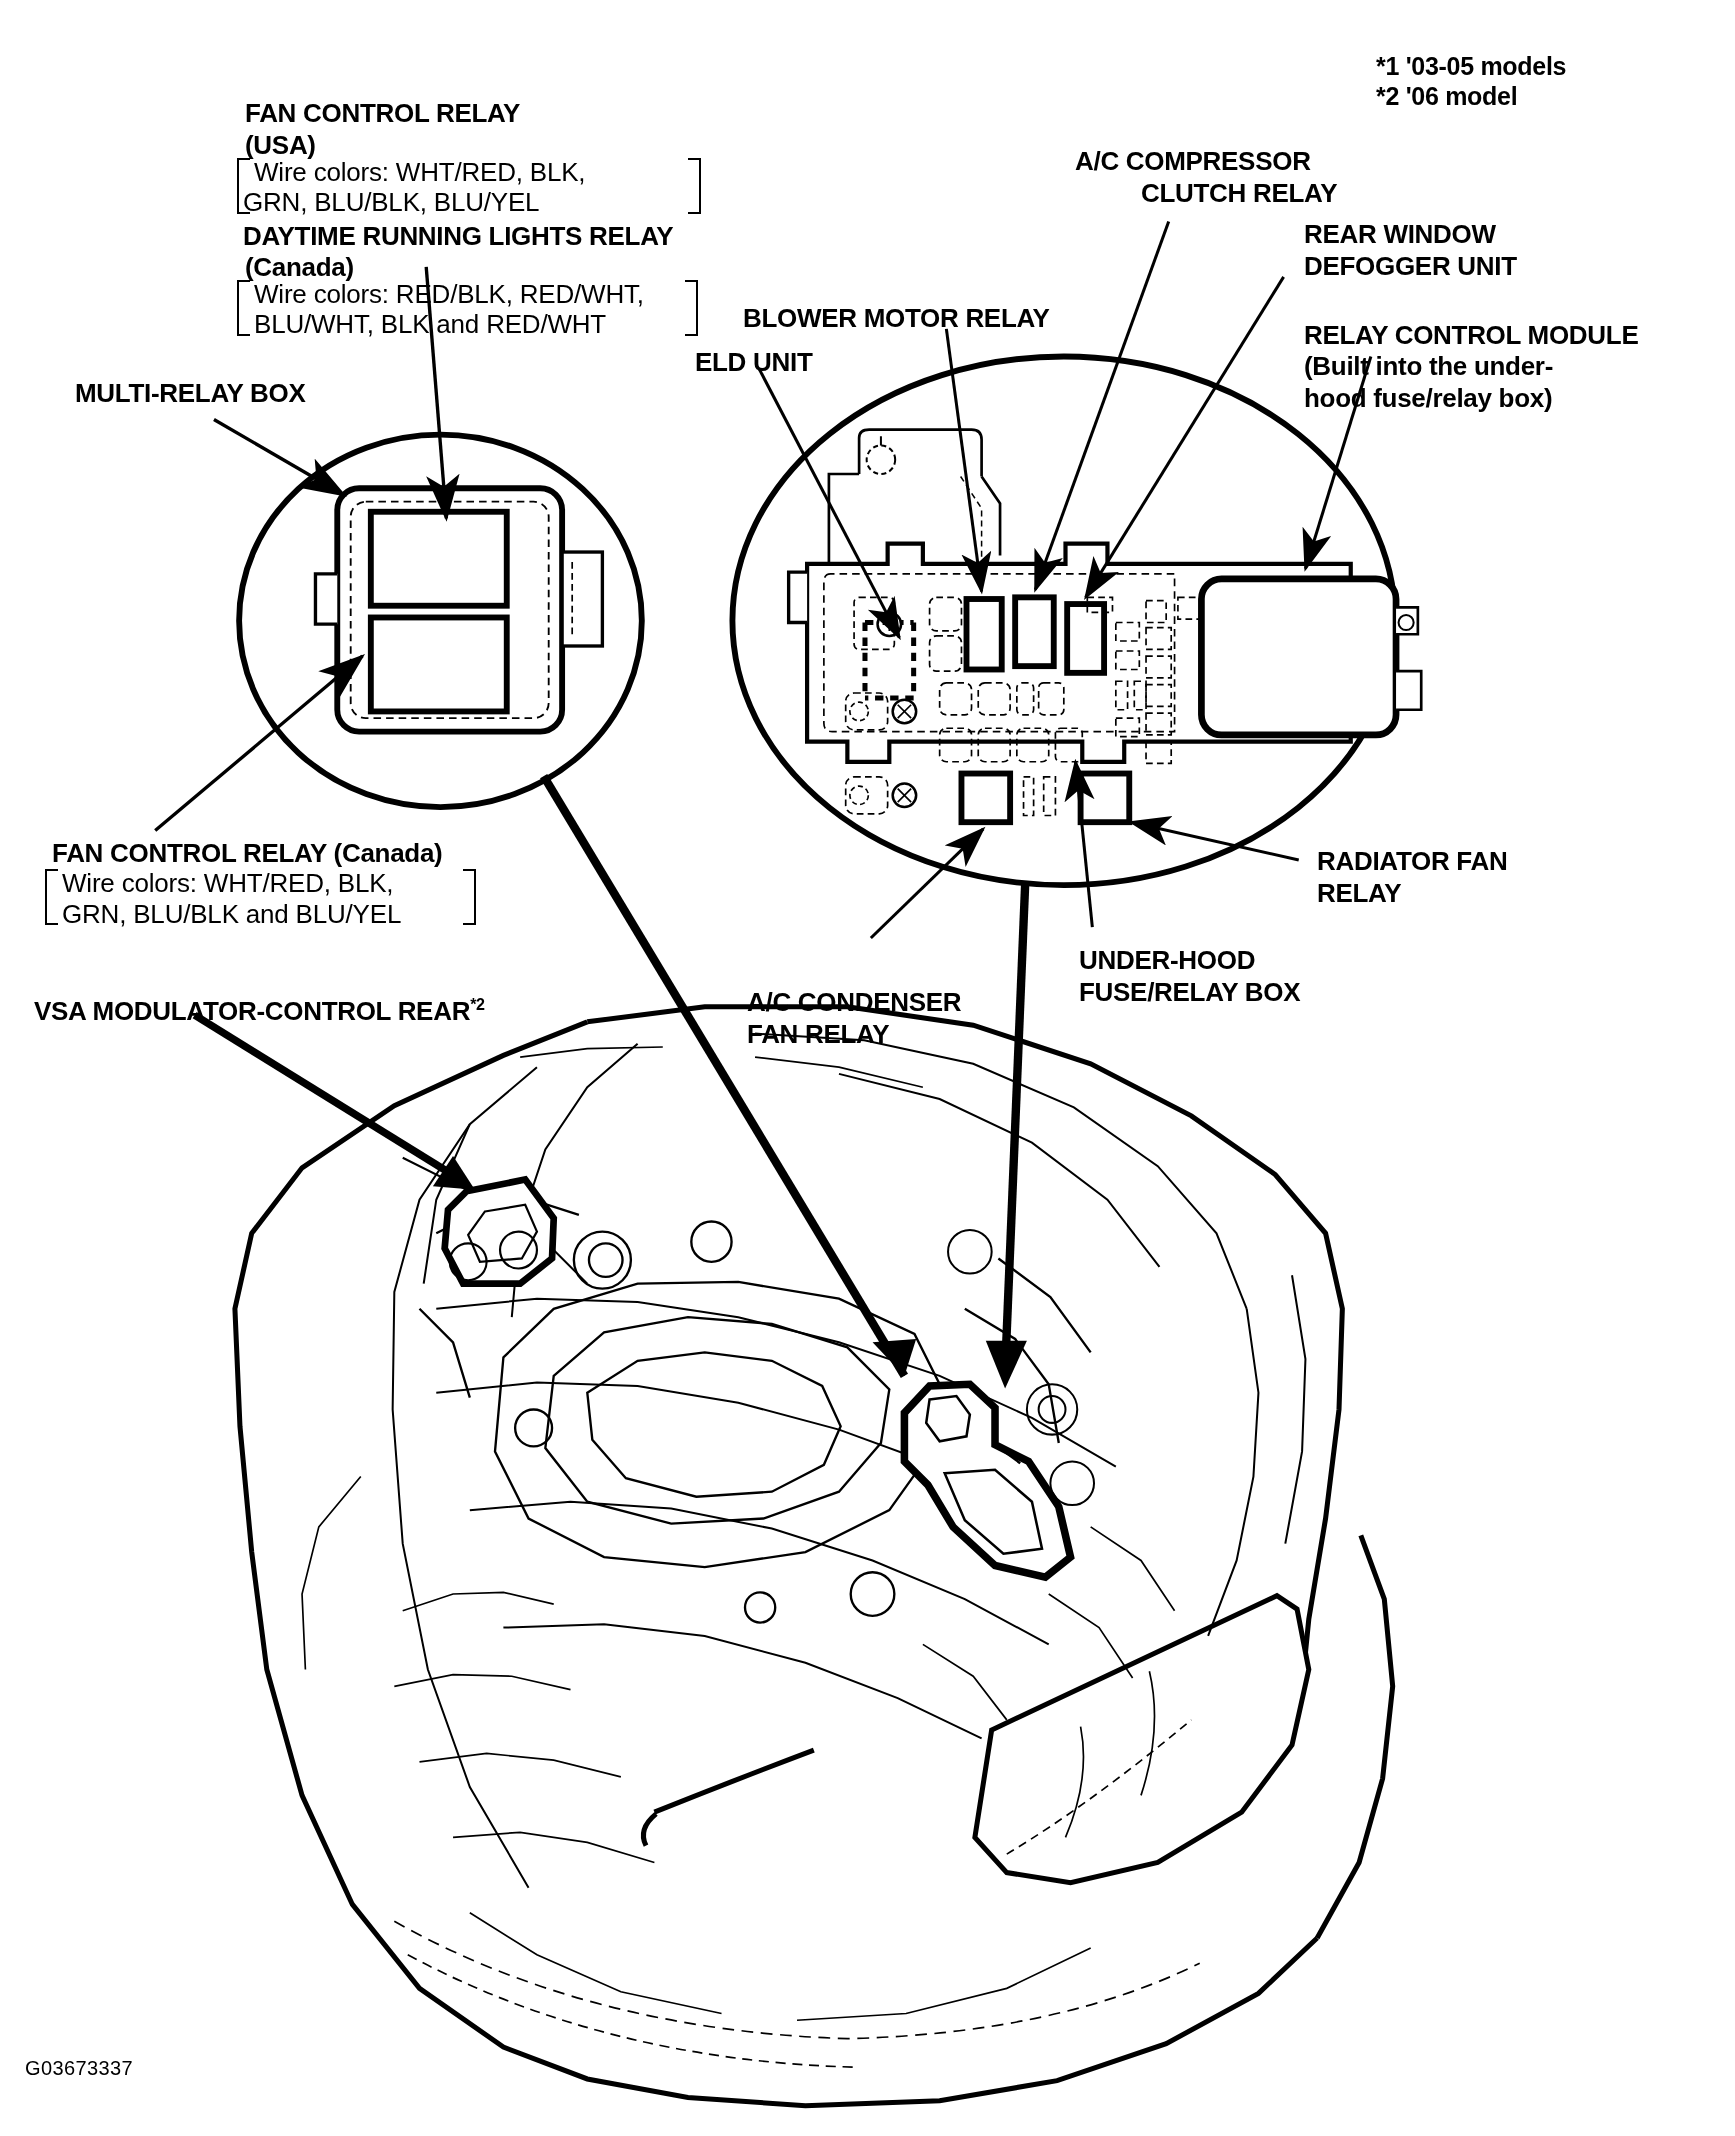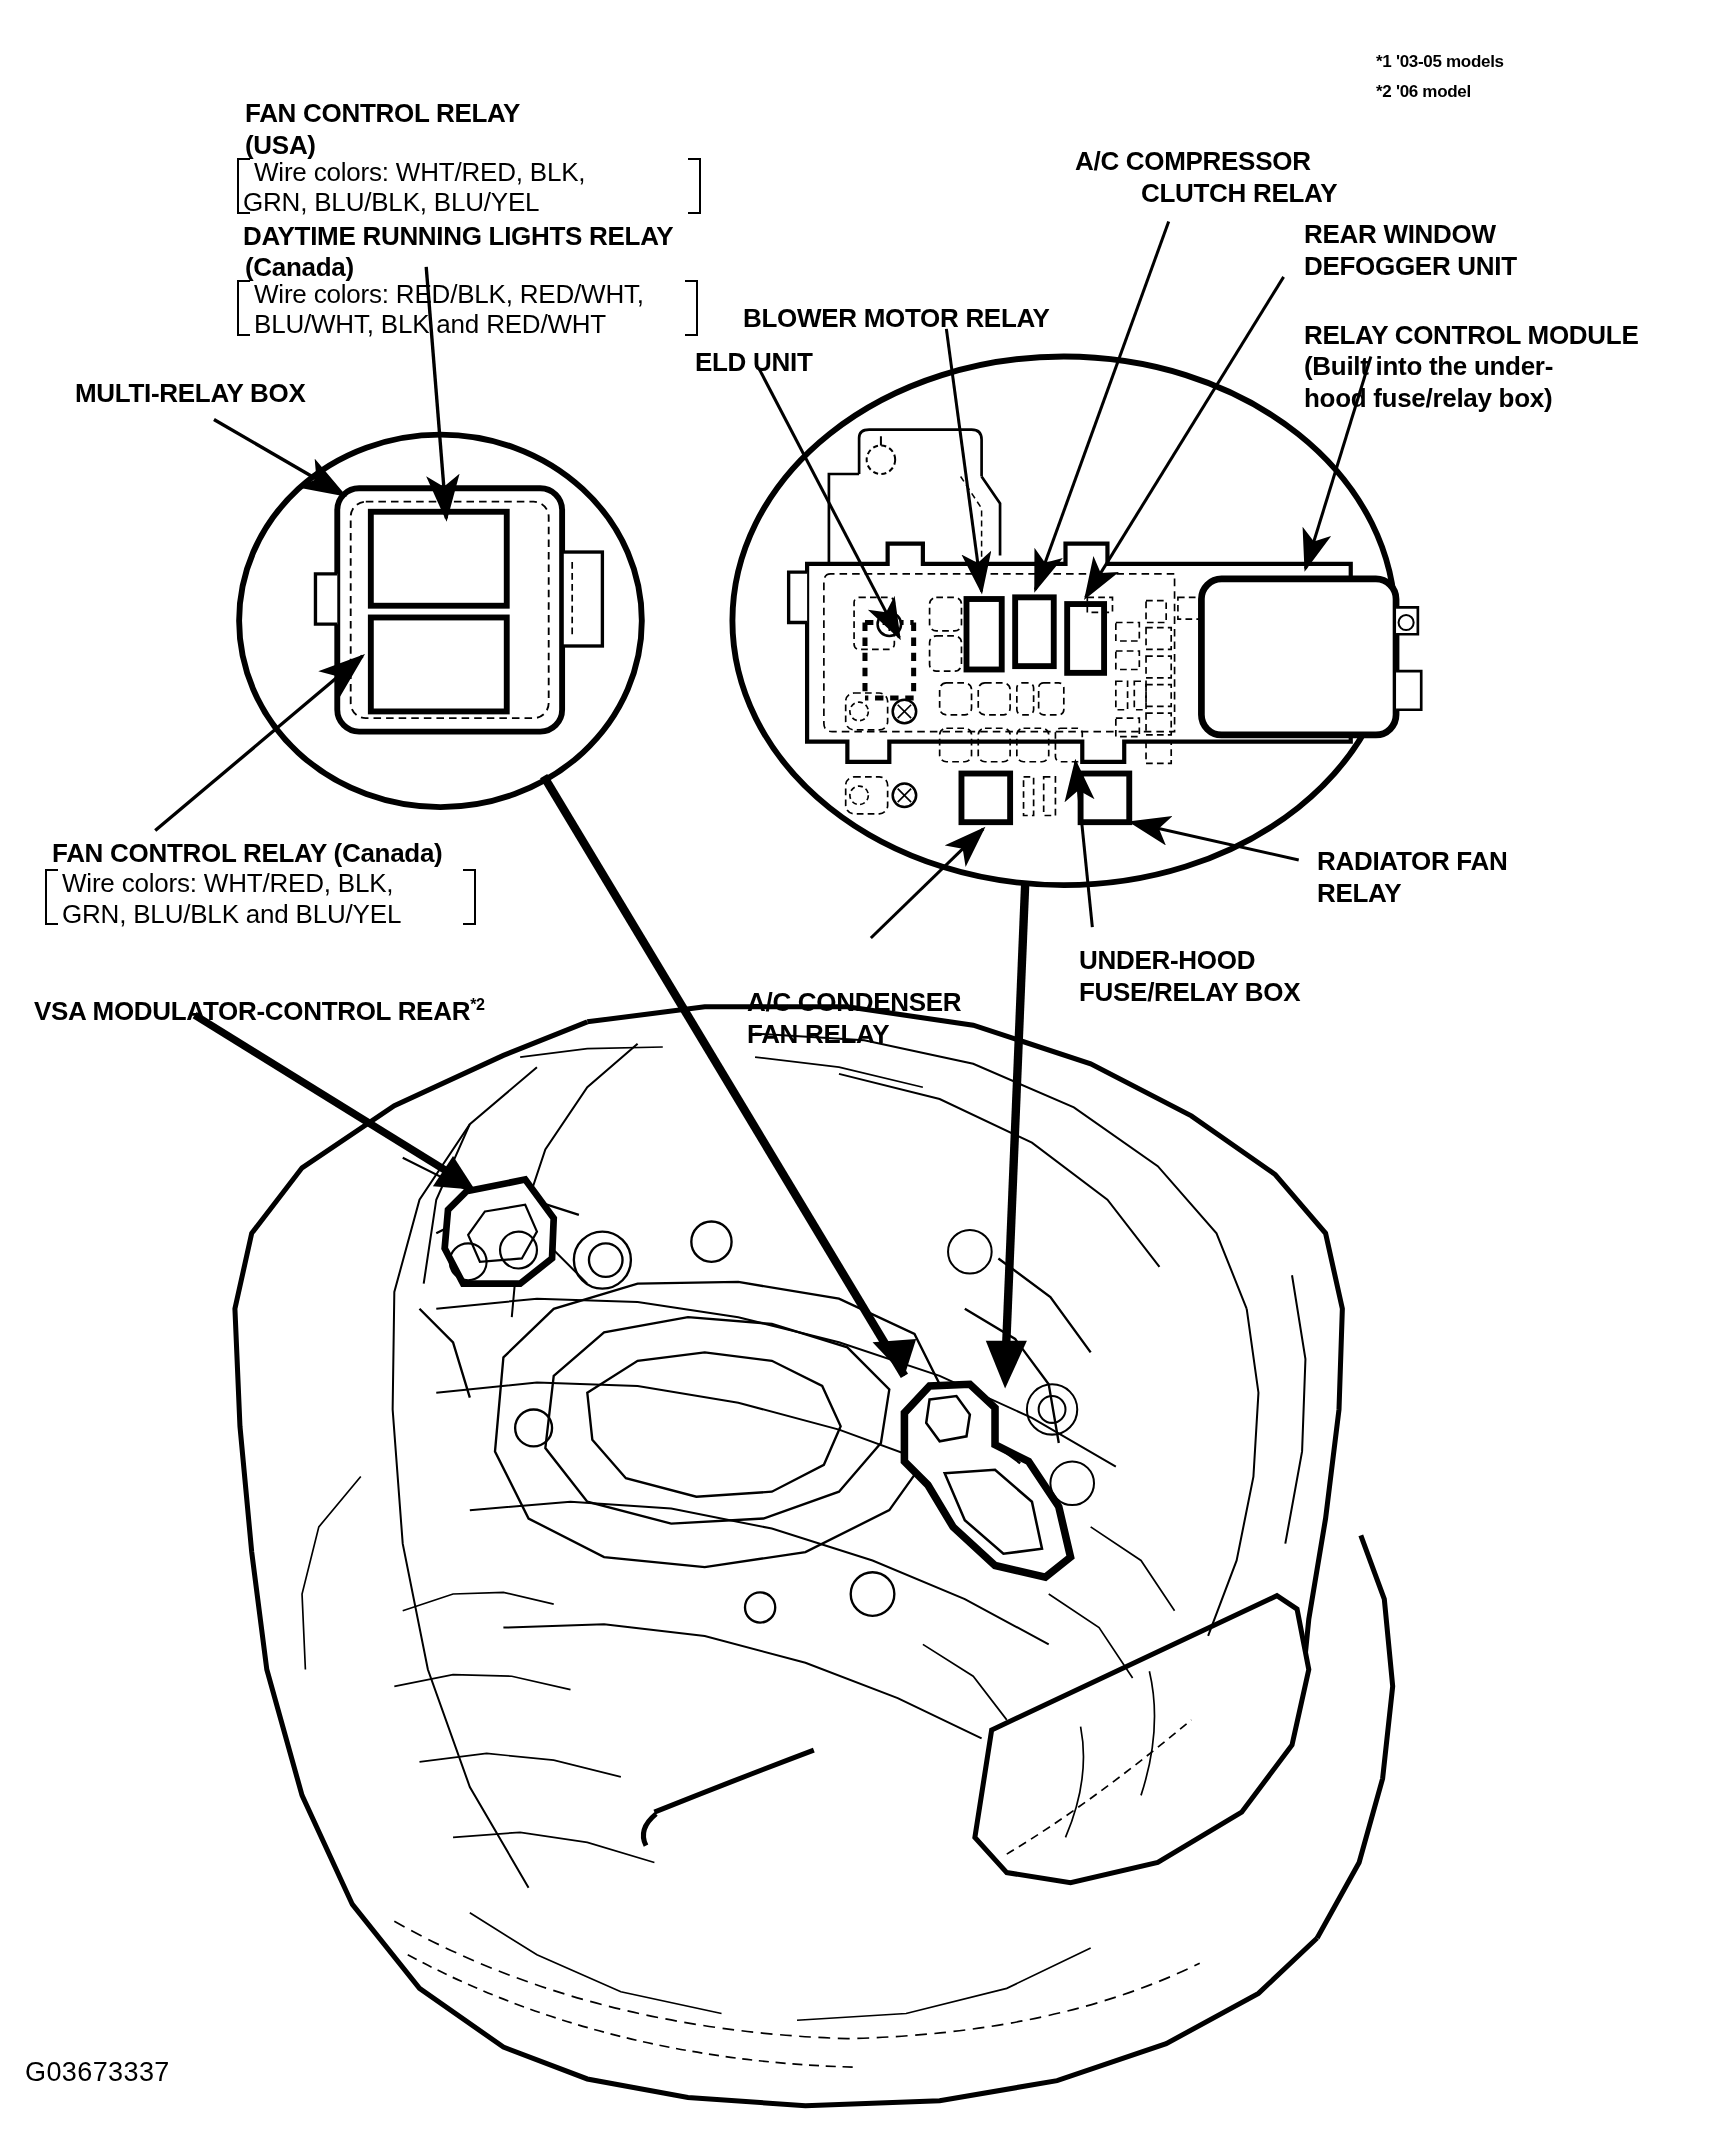--- a/index.html
+++ b/index.html
@@ -32,41 +32,41 @@
     line-height: 1.14;
   }
   .bold {
     font-weight: bold;
     letter-spacing: -0.3px;
   }
   .reg {
     font-weight: normal;
     letter-spacing: -0.2px;
   }
-  .t30 { font-size: 17px; }
+  .t30 { font-size: 25px; }
   .t31 { font-size: 26px; }
   .sup {
     font-size: 0.62em;
     vertical-align: super;
     font-weight: bold;
   }
   .brk {
     position: absolute;
     border-left: 2.5px solid #000;
     border-top: 2.5px solid #000;
     border-bottom: 2.5px solid #000;
     width: 11px;
   }
   .brk.right {
     border-left: none;
     border-right: 2.5px solid #000;
   }
   .figcode {
     position: absolute;
-    font-size: 27px;
+    font-size: 20px;
     font-weight: normal;
     letter-spacing: 0.4px;
   }
 </style>
 </head>
 <body>
 
 <div id="page">
 
   <svg class="diagram" viewBox="0 0 2068 2546">

